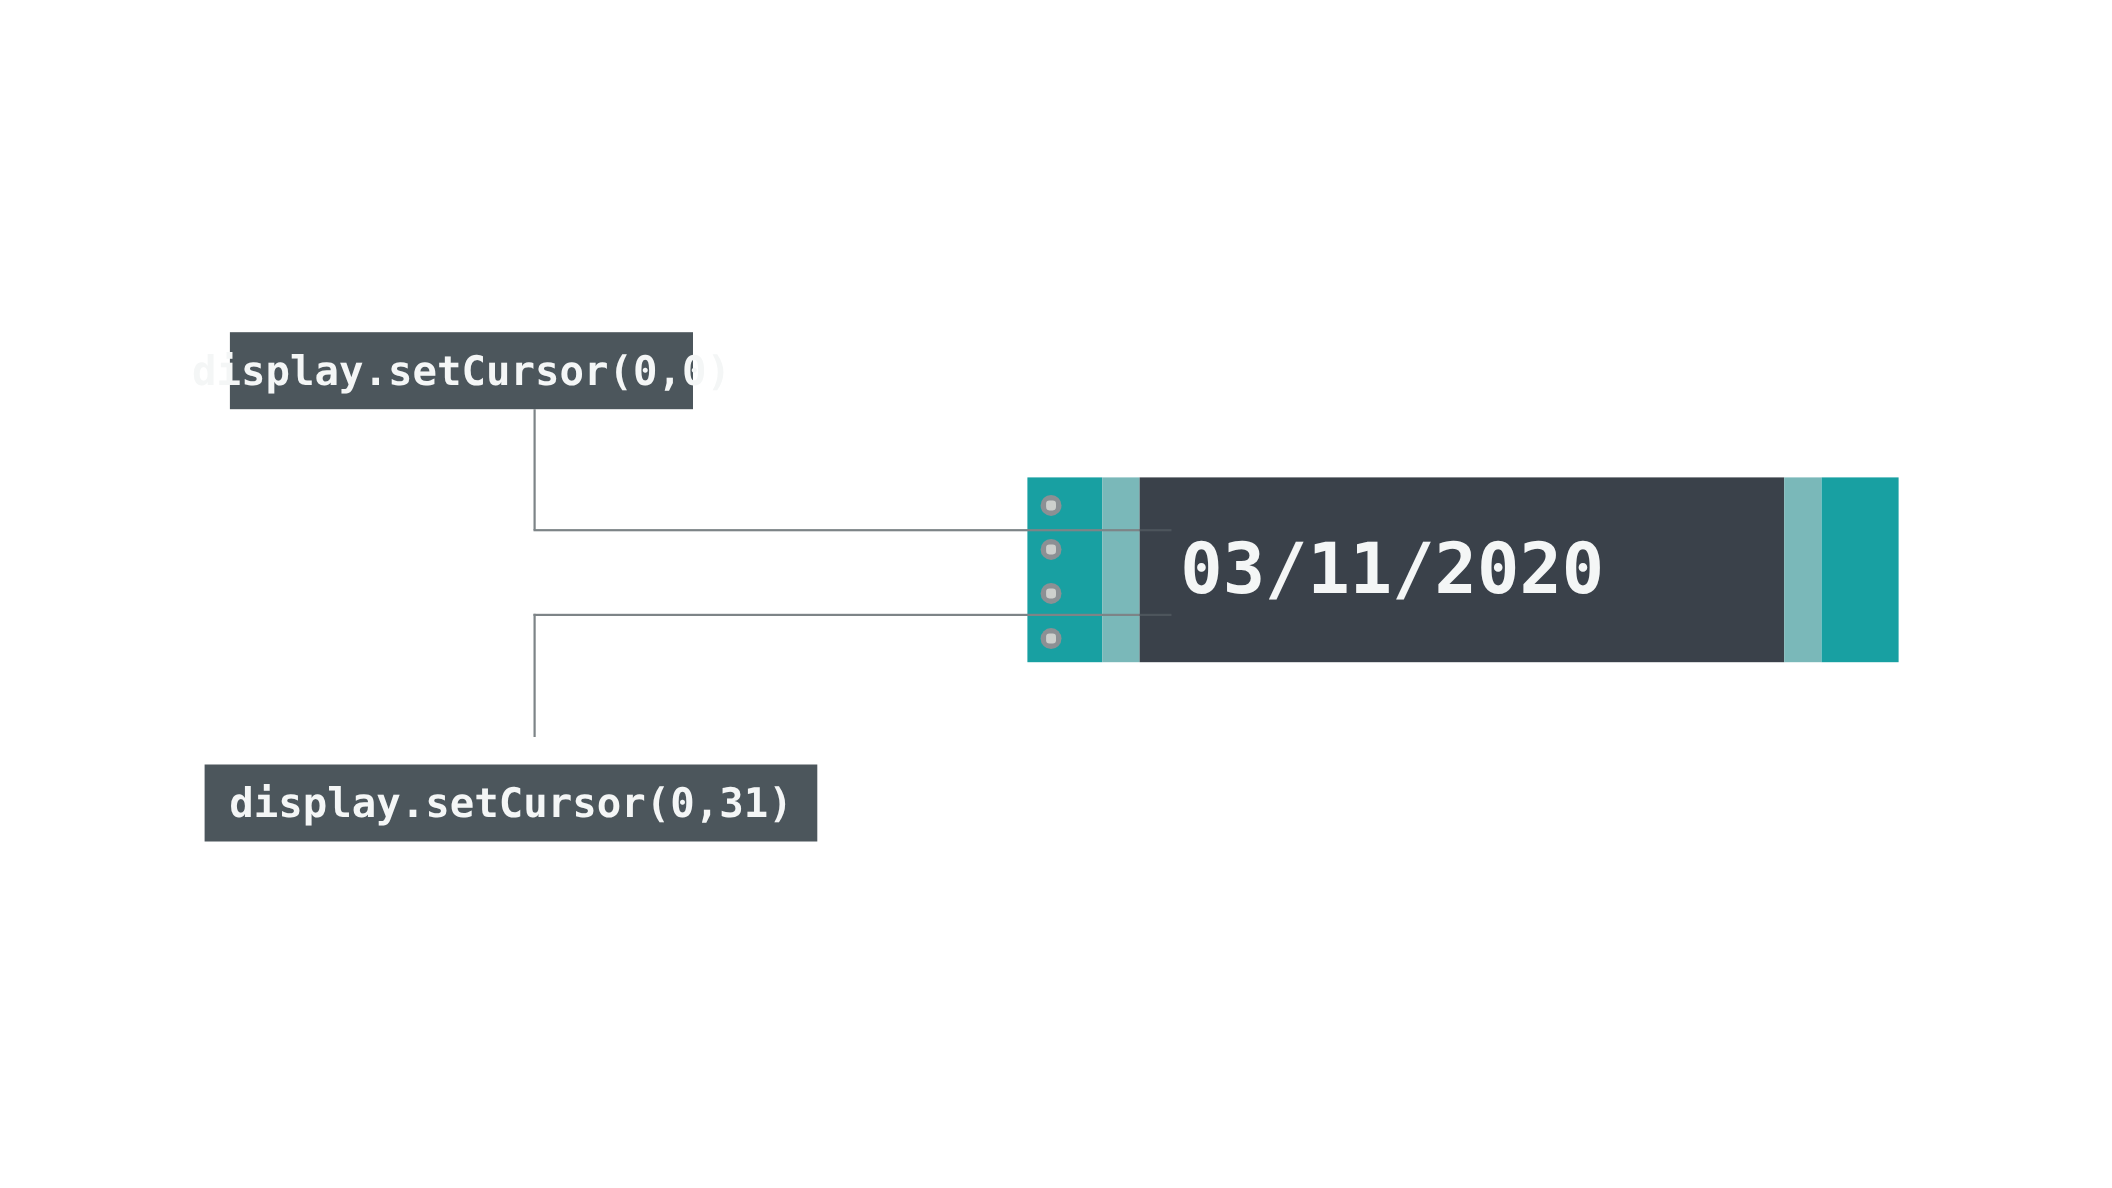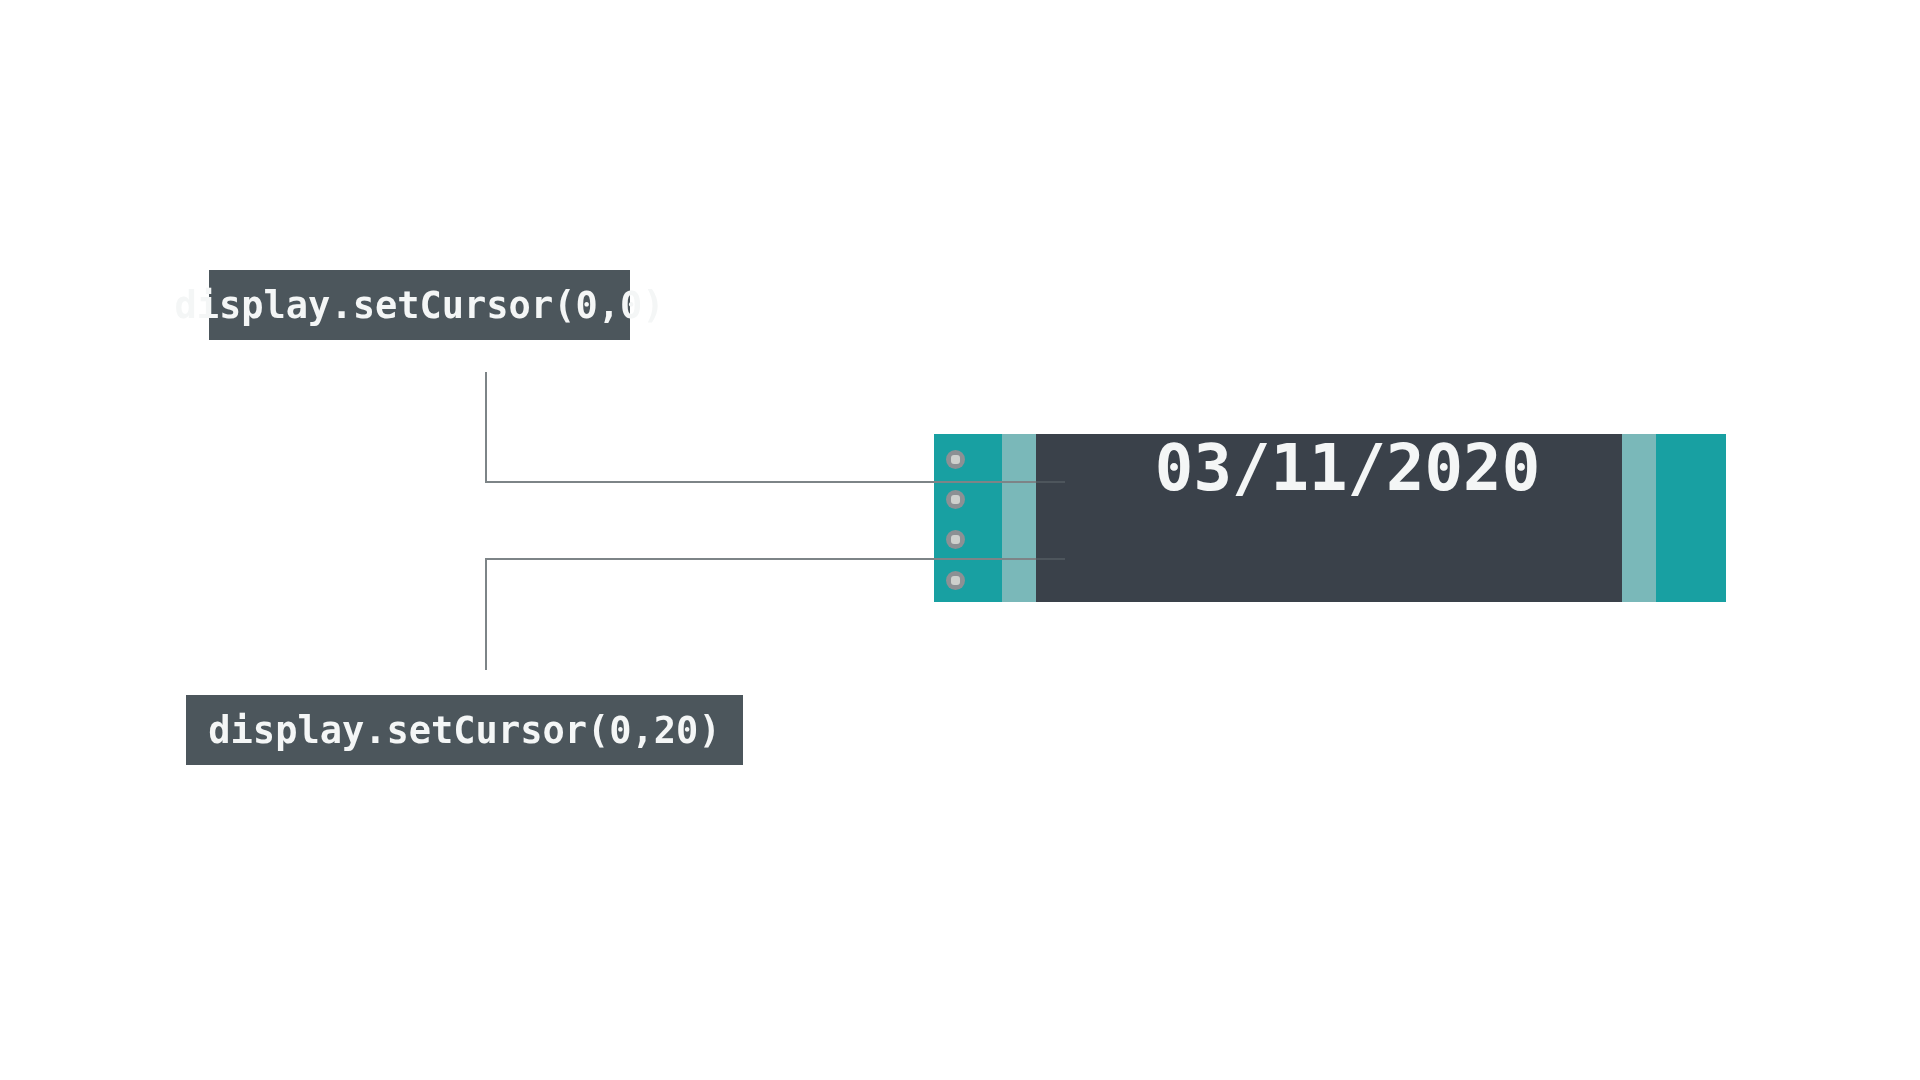--- a/index.html
+++ b/index.html
@@ -25,42 +25,42 @@
     position:absolute;
     background:var(--label-bg);
     display:flex;align-items:center;justify-content:center;
   }
   .label-box .code{
     color:var(--text);
     font-weight:700;
     font-size:37px;
     white-space:pre;
   }
-  .label-top{left:209px;top:270px;width:421px;height:70px;}
+  .label-top{left:209px;top:302px;width:421px;height:70px;}
   .label-bottom{left:186px;top:695px;width:557px;height:70px;}
 
   .connector{position:absolute;background:var(--connector);z-index:5;}
   .stem-top{left:485px;top:372px;width:2px;height:110px;}
   .hline-top{left:485px;top:481px;width:551px;height:2px;}
   .hline-top-faint{left:1036px;top:481px;width:29px;height:2px;background:var(--connector-faint);}
   .stem-bottom{left:485px;top:558px;width:2px;height:112px;}
   .hline-bottom{left:485px;top:558px;width:551px;height:2px;}
   .hline-bottom-faint{left:1036px;top:558px;width:29px;height:2px;background:var(--connector-faint);}
 
   .oled-module{
     position:absolute;
     left:934px;top:434px;width:792px;height:168px;
     z-index:1;
   }
   .strip{position:absolute;top:0;height:168px;}
   .edge-teal-left{left:0;width:68px;background:var(--teal);}
   .edge-light-left{left:68px;width:34px;background:var(--teal-light);}
   .screen{
     left:102px;width:586px;background:var(--screen-bg);
-    display:flex;flex-direction:row;justify-content:center;
+    display:flex;flex-direction:column;justify-content:center;
     box-sizing:border-box;padding-left:37px;
   }
   .edge-light-right{left:688px;width:34px;background:var(--teal-light);}
   .edge-teal-right{left:722px;width:70px;background:var(--teal);}
 
   .screen-line{
     color:var(--text);
     font-weight:700;
     font-size:64px;
     line-height:69px;
@@ -86,21 +86,21 @@
 </head>
 <body>
 
 <div class="canvas">
 
   <div class="label-box label-top">
     <span class="code">display.setCursor(0,0)</span>
   </div>
 
   <div class="label-box label-bottom">
-    <span class="code">display.setCursor(0,20)</span>
+    <span class="code">display.setCursor(0,31)</span>
   </div>
 
   <div class="connector stem-top"></div>
   <div class="connector hline-top"></div>
   <div class="connector hline-top-faint"></div>
 
   <div class="connector stem-bottom"></div>
   <div class="connector hline-bottom"></div>
   <div class="connector hline-bottom-faint"></div>
 

